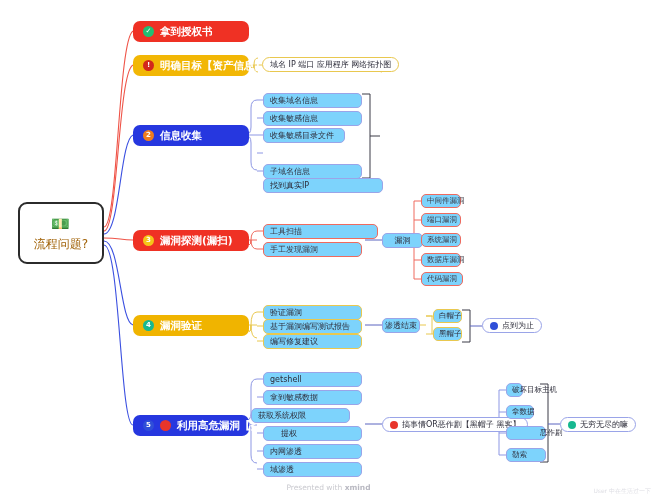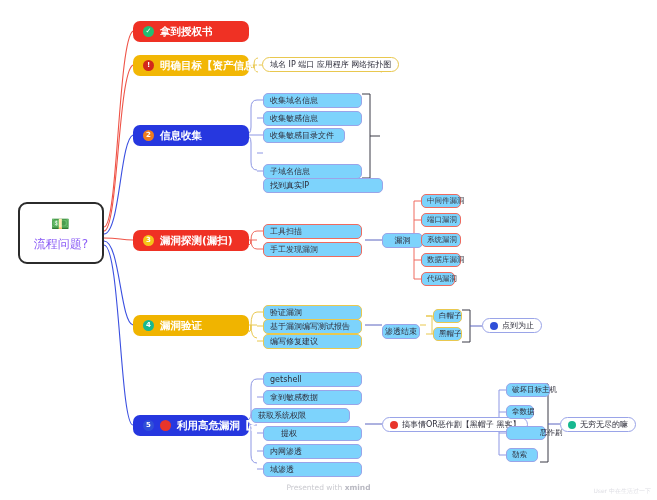--- a/index.html
+++ b/index.html
@@ -14,21 +14,21 @@
   .node{position:absolute;box-sizing:border-box;display:flex;align-items:center;
         white-space:nowrap;line-height:1;}
 
   
   .root{
     left:18px;top:202px;width:86px;height:62px;
     border:2px solid #2b2b2b;border-radius:9px;background:#fff;
     flex-direction:column;justify-content:center;gap:6px;
   }
   .root .emoji{font-size:15px;line-height:1;}
-  .root .rtext{font-size:12px;color:#8b5cf6;}
+  .root .rtext{font-size:12px;color:#a16207;}
 
   
   .pill{
     border-radius:7px;color:#fff;font-weight:bold;font-size:10.5px;
     padding:0 10px;gap:6px;height:21px;
   }
   .pill.red{background:#ef3124;}
   .pill.yellow{background:#f2b705;color:#fff;}
   .pill.blue{background:#2637df;}
   .pill.gold{background:#f0b400;}
@@ -164,37 +164,37 @@
   <div class="node leaf" style="left:263px;top:93px;width:99px;">收集域名信息</div>
   <div class="node leaf" style="left:263px;top:111px;width:99px;">收集敏感信息</div>
   <div class="node leaf" style="left:263px;top:128px;width:82px;">收集敏感目录文件</div>
   <div class="node leaf" style="left:263px;top:146px;width:120px;margin-top:32px;">找到真实IP</div>
   <div class="node leaf" style="left:263px;top:164px;width:99px;">子域名信息</div>
 
   <div class="node pill red" style="left:133px;top:230px;width:116px;">
     <span class="badge yellowb">3</span>
     <span>漏洞探测(漏扫)</span>
   </div>
-  <div class="node leaf redline" style="left:263px;top:224px;width:99px;">工具扫描</div>
+  <div class="node leaf redline" style="left:263px;top:224px;width:115px;">工具扫描</div>
   <div class="node leaf redline" style="left:263px;top:242px;width:99px;">手工发现漏洞</div>
   <div class="node leaf" style="left:382px;top:233px;width:41px;justify-content:center;">漏洞</div>
   <div class="node leaf redline small" style="left:421px;top:194px;width:40px;">中间件漏洞</div>
   <div class="node leaf redline small" style="left:421px;top:213px;width:40px;">端口漏洞</div>
   <div class="node leaf redline small" style="left:421px;top:233px;width:40px;">系统漏洞</div>
   <div class="node leaf redline small" style="left:421px;top:253px;width:40px;">数据库漏洞</div>
-  <div class="node leaf redline small" style="left:421px;top:272px;width:34px;">代码漏洞</div>
+  <div class="node leaf redline small" style="left:421px;top:272px;width:42px;">代码漏洞</div>
 
   <div class="node pill gold" style="left:133px;top:315px;width:116px;">
     <span class="badge tealb">4</span>
     <span>漏洞验证</span>
   </div>
   <div class="node leaf yellowline" style="left:263px;top:305px;width:99px;">验证漏洞</div>
   <div class="node leaf yellowline" style="left:263px;top:319px;width:99px;">基于漏洞编写测试报告</div>
   <div class="node leaf yellowline" style="left:263px;top:334px;width:99px;">编写修复建议</div>
-  <div class="node leaf" style="left:382px;top:318px;width:38px;justify-content:center;margin-top:6px;">渗透结束</div>
+  <div class="node leaf" style="left:382px;top:318px;width:38px;justify-content:center;">渗透结束</div>
   <div class="node leaf yellowline small" style="left:433px;top:309px;width:29px;">白帽子</div>
   <div class="node leaf yellowline small" style="left:433px;top:327px;width:29px;">黑帽子</div>
   <div class="node chip" style="left:482px;top:318px;">
     <span class="badge bluedot" style="width:8px;height:8px;flex:0 0 8px;"></span>
     <span>点到为止</span>
   </div>
 
   <div class="node pill blue" style="left:133px;top:415px;width:116px;">
     <span class="badge bluedot">5</span>
     <span class="badge redring"></span>
@@ -203,24 +203,24 @@
   <div class="node leaf" style="left:263px;top:372px;width:99px;">getshell</div>
   <div class="node leaf" style="left:263px;top:390px;width:99px;">拿到敏感数据</div>
   <div class="node leaf" style="left:251px;top:408px;width:99px;">获取系统权限</div>
   <div class="node leaf" style="left:263px;top:426px;width:99px;padding-left:17px;">提权</div>
   <div class="node leaf" style="left:263px;top:444px;width:99px;">内网渗透</div>
   <div class="node leaf" style="left:263px;top:462px;width:99px;">域渗透</div>
   <div class="node chip" style="left:382px;top:417px;">
     <span class="badge redring" style="width:8px;height:8px;flex:0 0 8px;"></span>
     <span>搞事情OR恶作剧【黑帽子 黑客】</span>
   </div>
-  <div class="node leaf small" style="left:506px;top:383px;width:44px;">破坏目标主机</div>
+  <div class="node leaf small" style="left:506px;top:383px;width:17px;">破坏目标主机</div>
   <div class="node leaf small" style="left:506px;top:405px;width:28px;">拿数据</div>
   <div class="node leaf small" style="left:506px;top:426px;width:36px;padding-left:33px;">恶作剧</div>
-  <div class="node leaf small" style="left:506px;top:448px;width:32px;">勒索</div>
+  <div class="node leaf small" style="left:506px;top:448px;width:40px;">勒索</div>
   <div class="node chip" style="left:560px;top:417px;">
     <span class="badge tealb" style="width:8px;height:8px;flex:0 0 8px;"></span>
     <span>无穷无尽的嘛</span>
   </div>
 
   <div class="footer">
     <span>Presented with </span><b>xmind</b>
   </div>
   <div class="credit">User 中在生活过一下</div>
 

